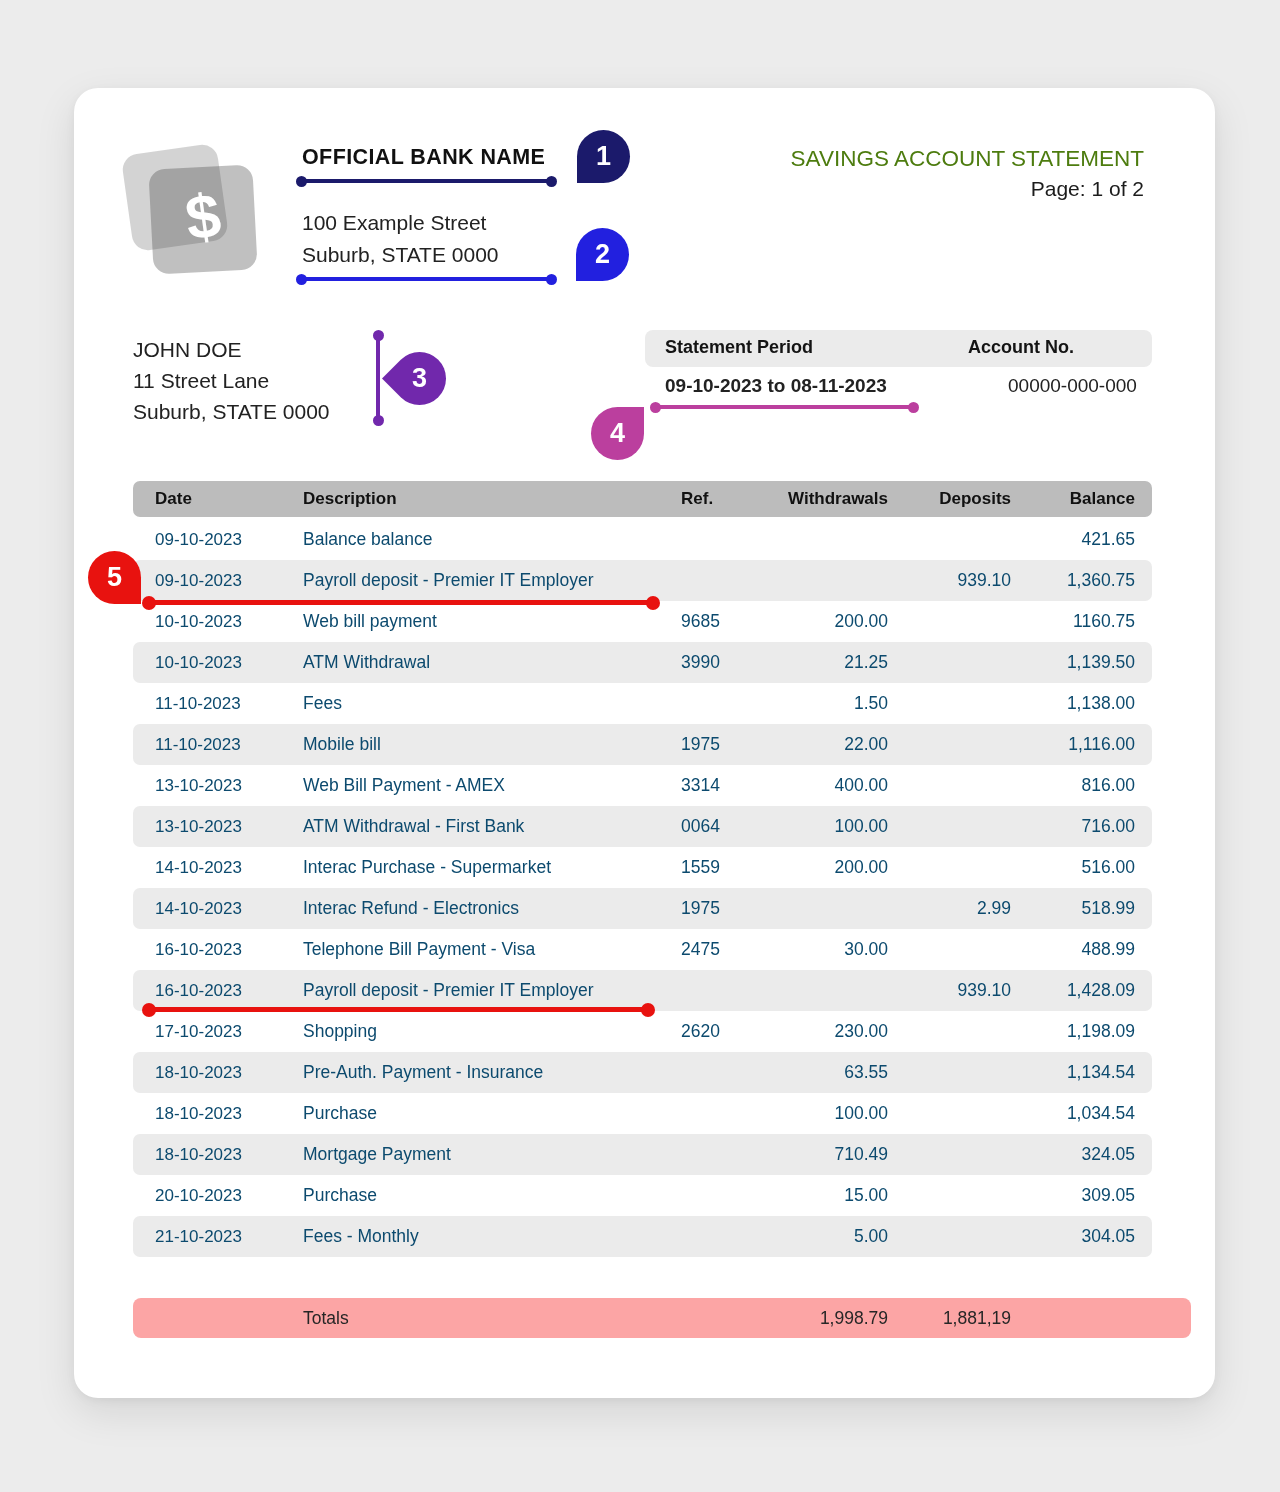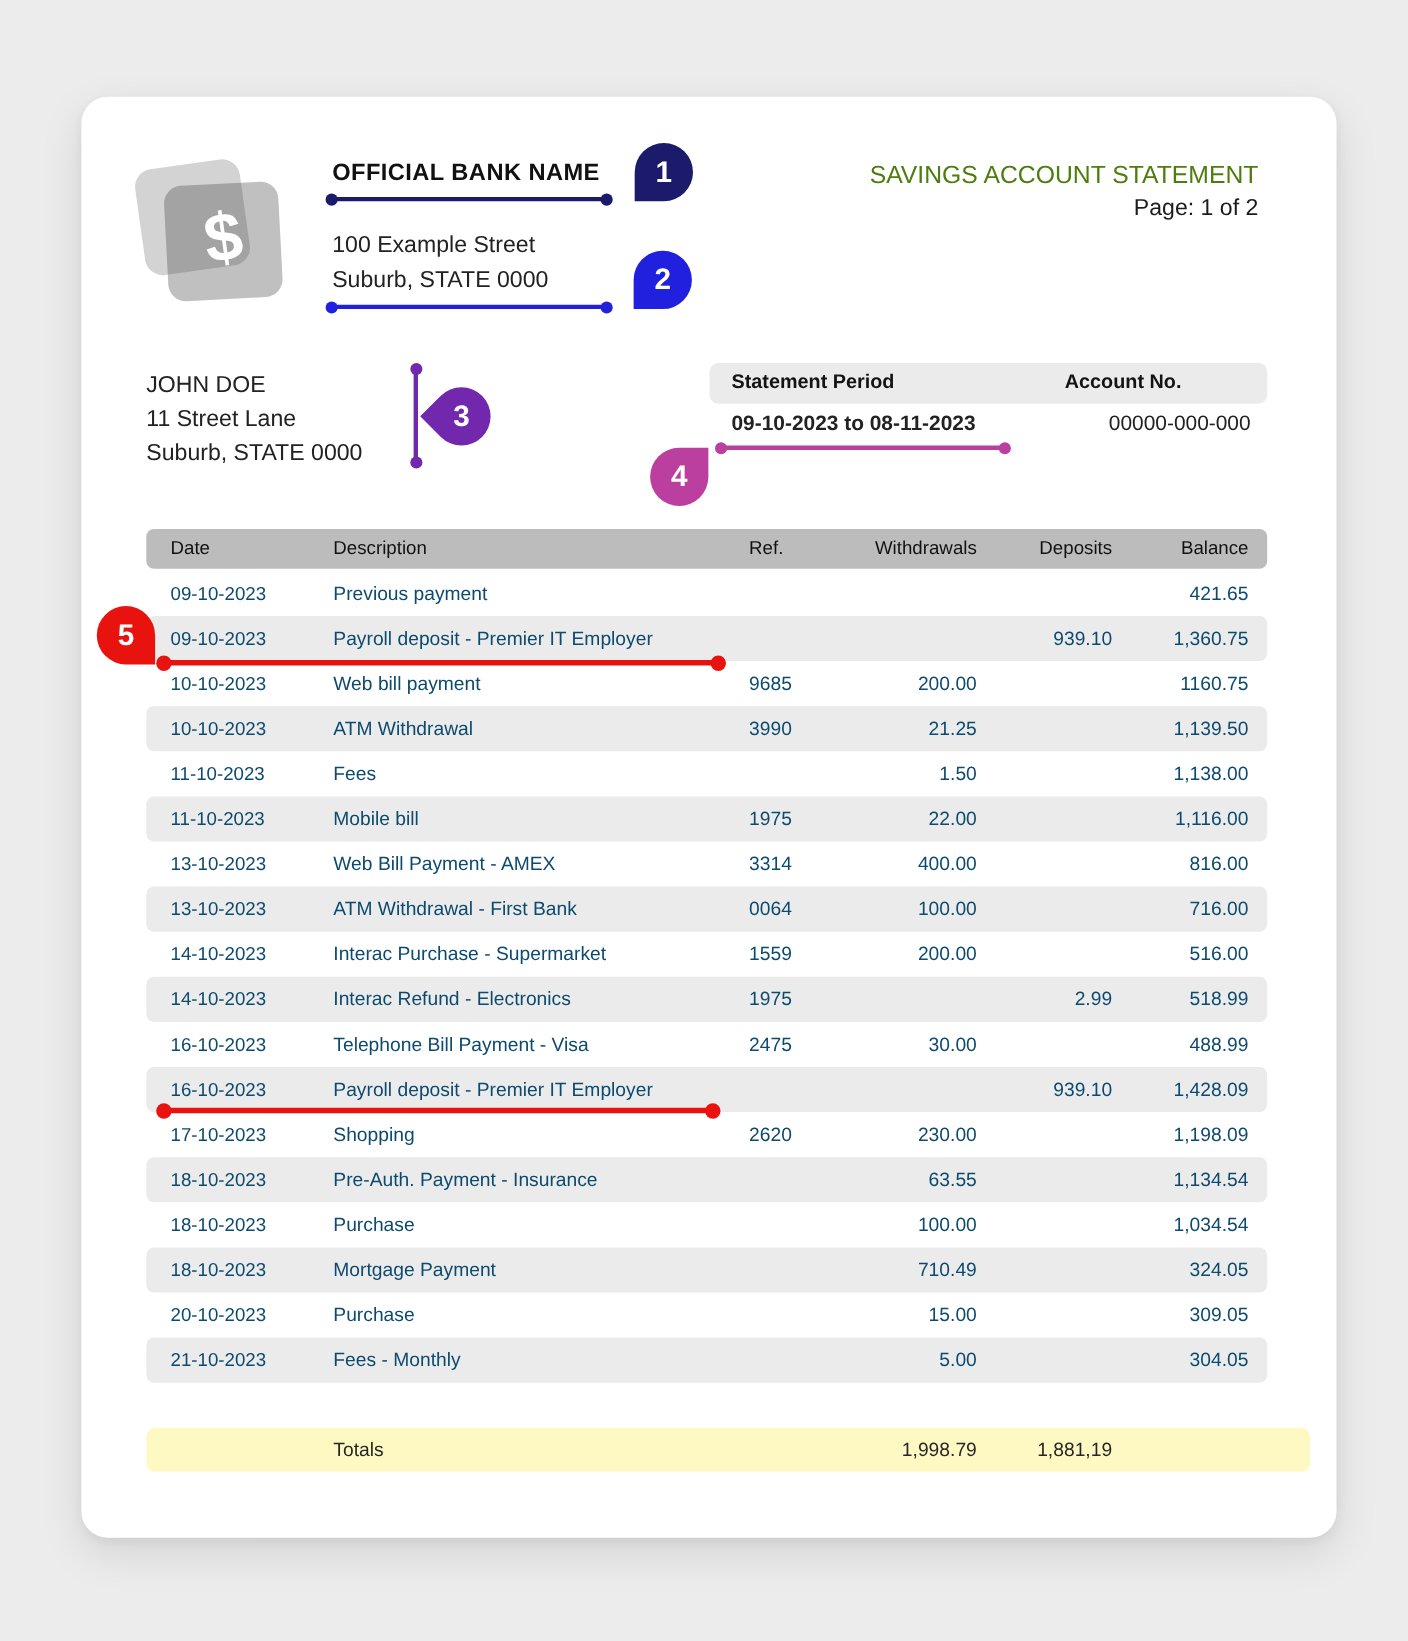--- a/index.html
+++ b/index.html
@@ -79,27 +79,27 @@
   .meta-label{top:337px;font-size:18px;font-weight:bold;color:#141414;}
   .meta-value{top:375px;font-size:19px;color:#222;}
   
   .table{left:133px;top:481px;width:1019px;}
   .grid-row{
     display:grid;
     grid-template-columns:148px 378px 80px 127px 123px 124px;
     padding:0 17px 0 22px;
     align-items:center;
   }
-  .thead{height:36px;background:#bcbcbc;border-radius:7px;font-size:17px;font-weight:normal;color:#111;}
+  .thead{height:36px;background:#bcbcbc;border-radius:7px;font-size:17px;font-weight:bold;color:#111;}
   .trow{height:41px;font-size:17.5px;color:#0c4a6e;border-radius:7px;}
   .trow.shade{background:#ebebeb;}
   .cell-date{font-size:17px;}
   .al-r{text-align:right;}
   .totals{
-    left:133px;top:1298px;width:1019px;height:40px;background:#fef9c3;border-radius:8px;
+    left:133px;top:1298px;width:1019px;height:40px;background:#fca5a5;border-radius:8px;
     font-size:17.5px;color:#262626;
   }
 </style>
 </head>
 <body>
 
 <div class="abs card"></div>
 
 <div class="abs logo-back"></div>
 <div class="abs logo-front">
@@ -153,21 +153,21 @@
     <div>Date</div>
     <div>Description</div>
     <div>Ref.</div>
     <div class="al-r">Withdrawals</div>
     <div class="al-r">Deposits</div>
     <div class="al-r">Balance</div>
   </div>
   <div>
       <div class="grid-row trow">
     <div class="cell-date">09-10-2023</div>
-    <div>Previous payment</div>
+    <div>Balance balance</div>
     <div></div>
     <div class="al-r"></div>
     <div class="al-r"></div>
     <div class="al-r">421.65</div>
   </div>
       <div class="grid-row trow shade">
     <div class="cell-date">09-10-2023</div>
     <div>Payroll deposit - Premier IT Employer</div>
     <div></div>
     <div class="al-r"></div>

